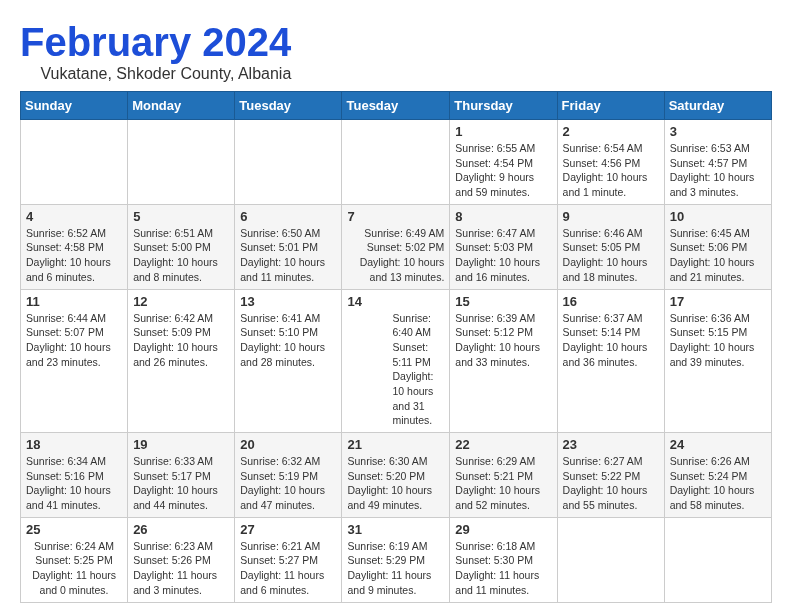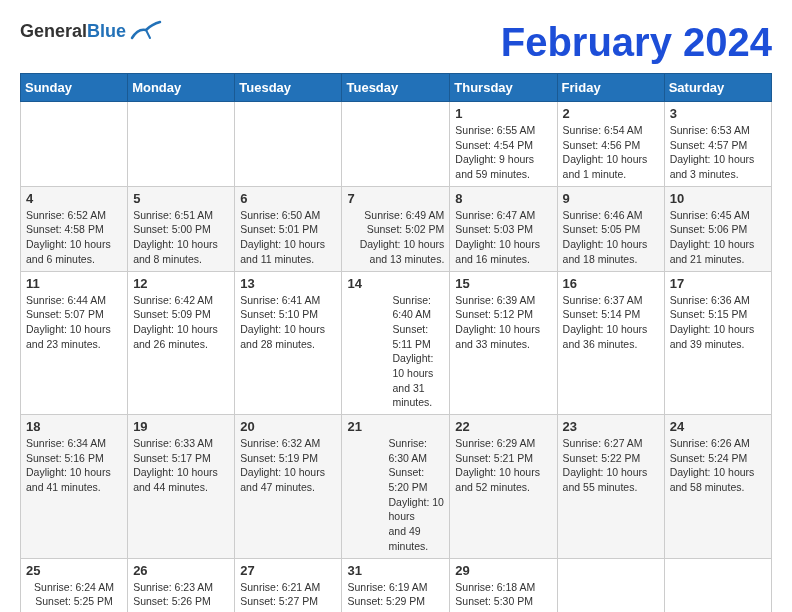--- a/index.html
+++ b/index.html
@@ -86,33 +86,23 @@
       line-height: 1.4;
     }
     .empty-cell {
       background: #fff !important;
     }
   </style>
 </head>
 <body>
 
 <div class="header-area">
-  <div class="logo">
-    <div class="logo-wrapper">
-      <div>
-        <span class="logo-general">General</span><span class="logo-blue">Blue</span>
-      </div>
-      <svg width="32" height="22" viewBox="0 0 32 22" fill="none" xmlns="http://www.w3.org/2000/svg">
-        <path d="M2 18 Q8 8 16 10 Q22 4 30 2" stroke="#2271b8" stroke-width="2.5" fill="none" stroke-linecap="round"></path>
-        <path d="M16 10 Q18 14 20 18" stroke="#2271b8" stroke-width="2" fill="none" stroke-linecap="round"></path>
-      </svg>
-    </div>
-  </div>
   <div class="title-area">
     <div class="main-title">February 2024</div>
+    <div class="subtitle">Vukatane, Shkoder County, Albania</div>
   </div>
 </div>
 
 <table class="calendar">
   <thead>
     <tr>
     <th>Sunday</th>
         <th>Monday</th>
         <th>Tuesday</th>
         <th>Tuesday</th>
@@ -268,21 +258,21 @@
         </td>
         <td>
           <span class="day-number">20</span>
           <div class="day-info" style="white-space: pre-line;">Sunrise: 6:32 AM
 Sunset: 5:19 PM
 Daylight: 10 hours
 and 47 minutes.</div>
         </td>
         <td>
           <span class="day-number">21</span>
-          <div class="day-info" style="white-space: pre-line; margin-left: 41px;">Sunrise: 6:30 AM
+          <div class="day-info" style="white-space: pre-line;">Sunrise: 6:30 AM
 Sunset: 5:20 PM
 Daylight: 10 hours
 and 49 minutes.</div>
         </td>
         <td>
           <span class="day-number">22</span>
           <div class="day-info" style="white-space: pre-line;">Sunrise: 6:29 AM
 Sunset: 5:21 PM
 Daylight: 10 hours
 and 52 minutes.</div>

